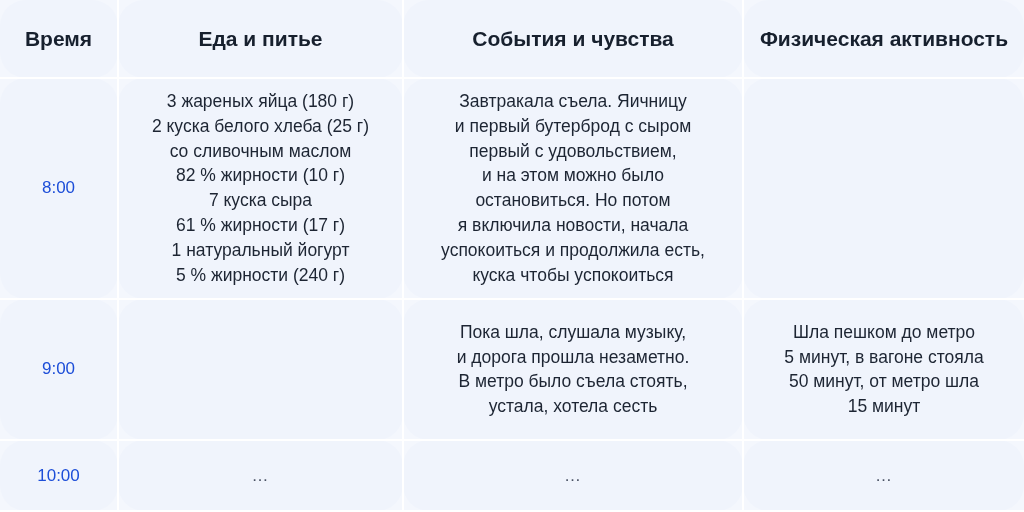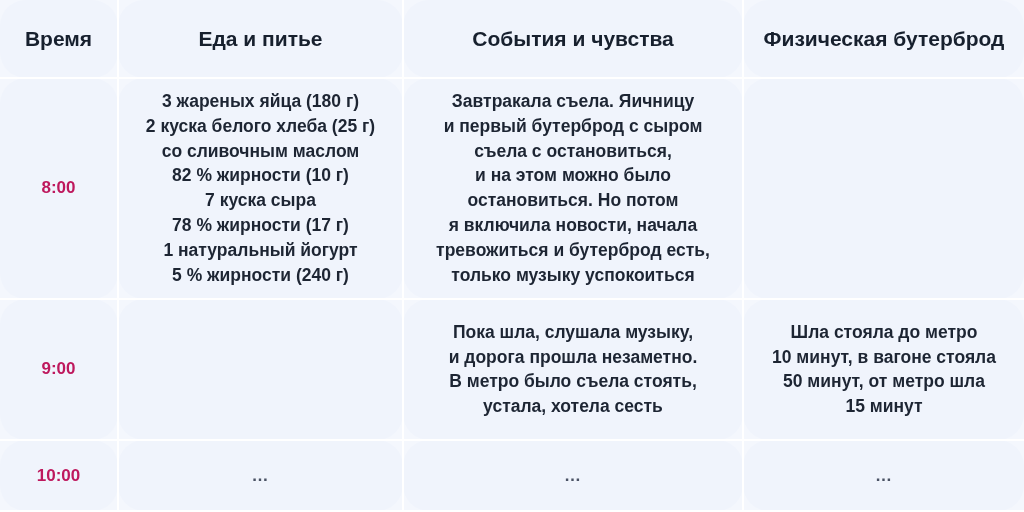--- a/index.html
+++ b/index.html
@@ -47,26 +47,26 @@
     line-height: 1.22;
     color: #17202e;
     height: 78px;
     padding-bottom: 10px;
   }
 
   tbody td {
     font-size: 17.5px;
     line-height: 1.42;
     color: #1d2533;
-    font-weight: bold;
+    font-weight: normal;
     margin-top: 24px;
   }
   td.time-cell {
     font-size: 17px;
-    color: #be185d;
+    color: #1d4ed8;
   }
   tr.row-breakfast td { height: 218px; }
   tr.row-commute td   { height: 140px; }
   tr.row-next td      { height: 70px; }
 
   .cell-lines span {
     display: block;
   }
   .ellipsis-cell {
     font-size: 17px;
@@ -82,60 +82,60 @@
     <col class="c-time">
     <col class="c-food">
     <col class="c-events">
     <col class="c-act">
   </colgroup>
   <thead>
     <tr>
       <th>Время</th>
       <th>Еда и питье</th>
       <th>События и чувства</th>
-      <th>Физическая бутерброд</th>
+      <th>Физическая активность</th>
     </tr>
   </thead>
   <tbody>
     <tr class="row-breakfast">
       <td class="time-cell">8:00</td>
       <td class="cell-lines">
         <span>3 жареных яйца (180 г)</span>
         <span>2 куска белого хлеба (25 г)</span>
         <span>со сливочным маслом</span>
         <span>82 % жирности (10 г)</span>
         <span>7 куска сыра</span>
-        <span>78 % жирности (17 г)</span>
+        <span>61 % жирности (17 г)</span>
         <span>1 натуральный йогурт</span>
         <span>5 % жирности (240 г)</span>
       </td>
       <td class="cell-lines">
         <span>Завтракала съела. Яичницу</span>
         <span>и первый бутерброд с сыром</span>
-        <span>съела с остановиться,</span>
+        <span>первый с удовольствием,</span>
         <span>и на этом можно было</span>
         <span>остановиться. Но потом</span>
         <span>я включила новости, начала</span>
-        <span>тревожиться и бутерброд есть,</span>
-        <span>только музыку успокоиться</span>
+        <span>успокоиться и продолжила есть,</span>
+        <span>куска чтобы успокоиться</span>
       </td>
       <td class="cell-lines"></td>
     </tr>
     <tr class="row-commute">
       <td class="time-cell">9:00</td>
       <td class="cell-lines"></td>
       <td class="cell-lines">
         <span>Пока шла, слушала музыку,</span>
         <span>и дорога прошла незаметно.</span>
         <span>В метро было съела стоять,</span>
         <span>устала, хотела сесть</span>
       </td>
       <td class="cell-lines">
-        <span>Шла стояла до метро</span>
-        <span>10 минут, в вагоне стояла</span>
+        <span>Шла пешком до метро</span>
+        <span>5 минут, в вагоне стояла</span>
         <span>50 минут, от метро шла</span>
         <span>15 минут</span>
       </td>
     </tr>
     <tr class="row-next">
       <td class="time-cell">10:00</td>
       <td class="ellipsis-cell">…</td>
       <td class="ellipsis-cell">…</td>
       <td class="ellipsis-cell">…</td>
     </tr>

